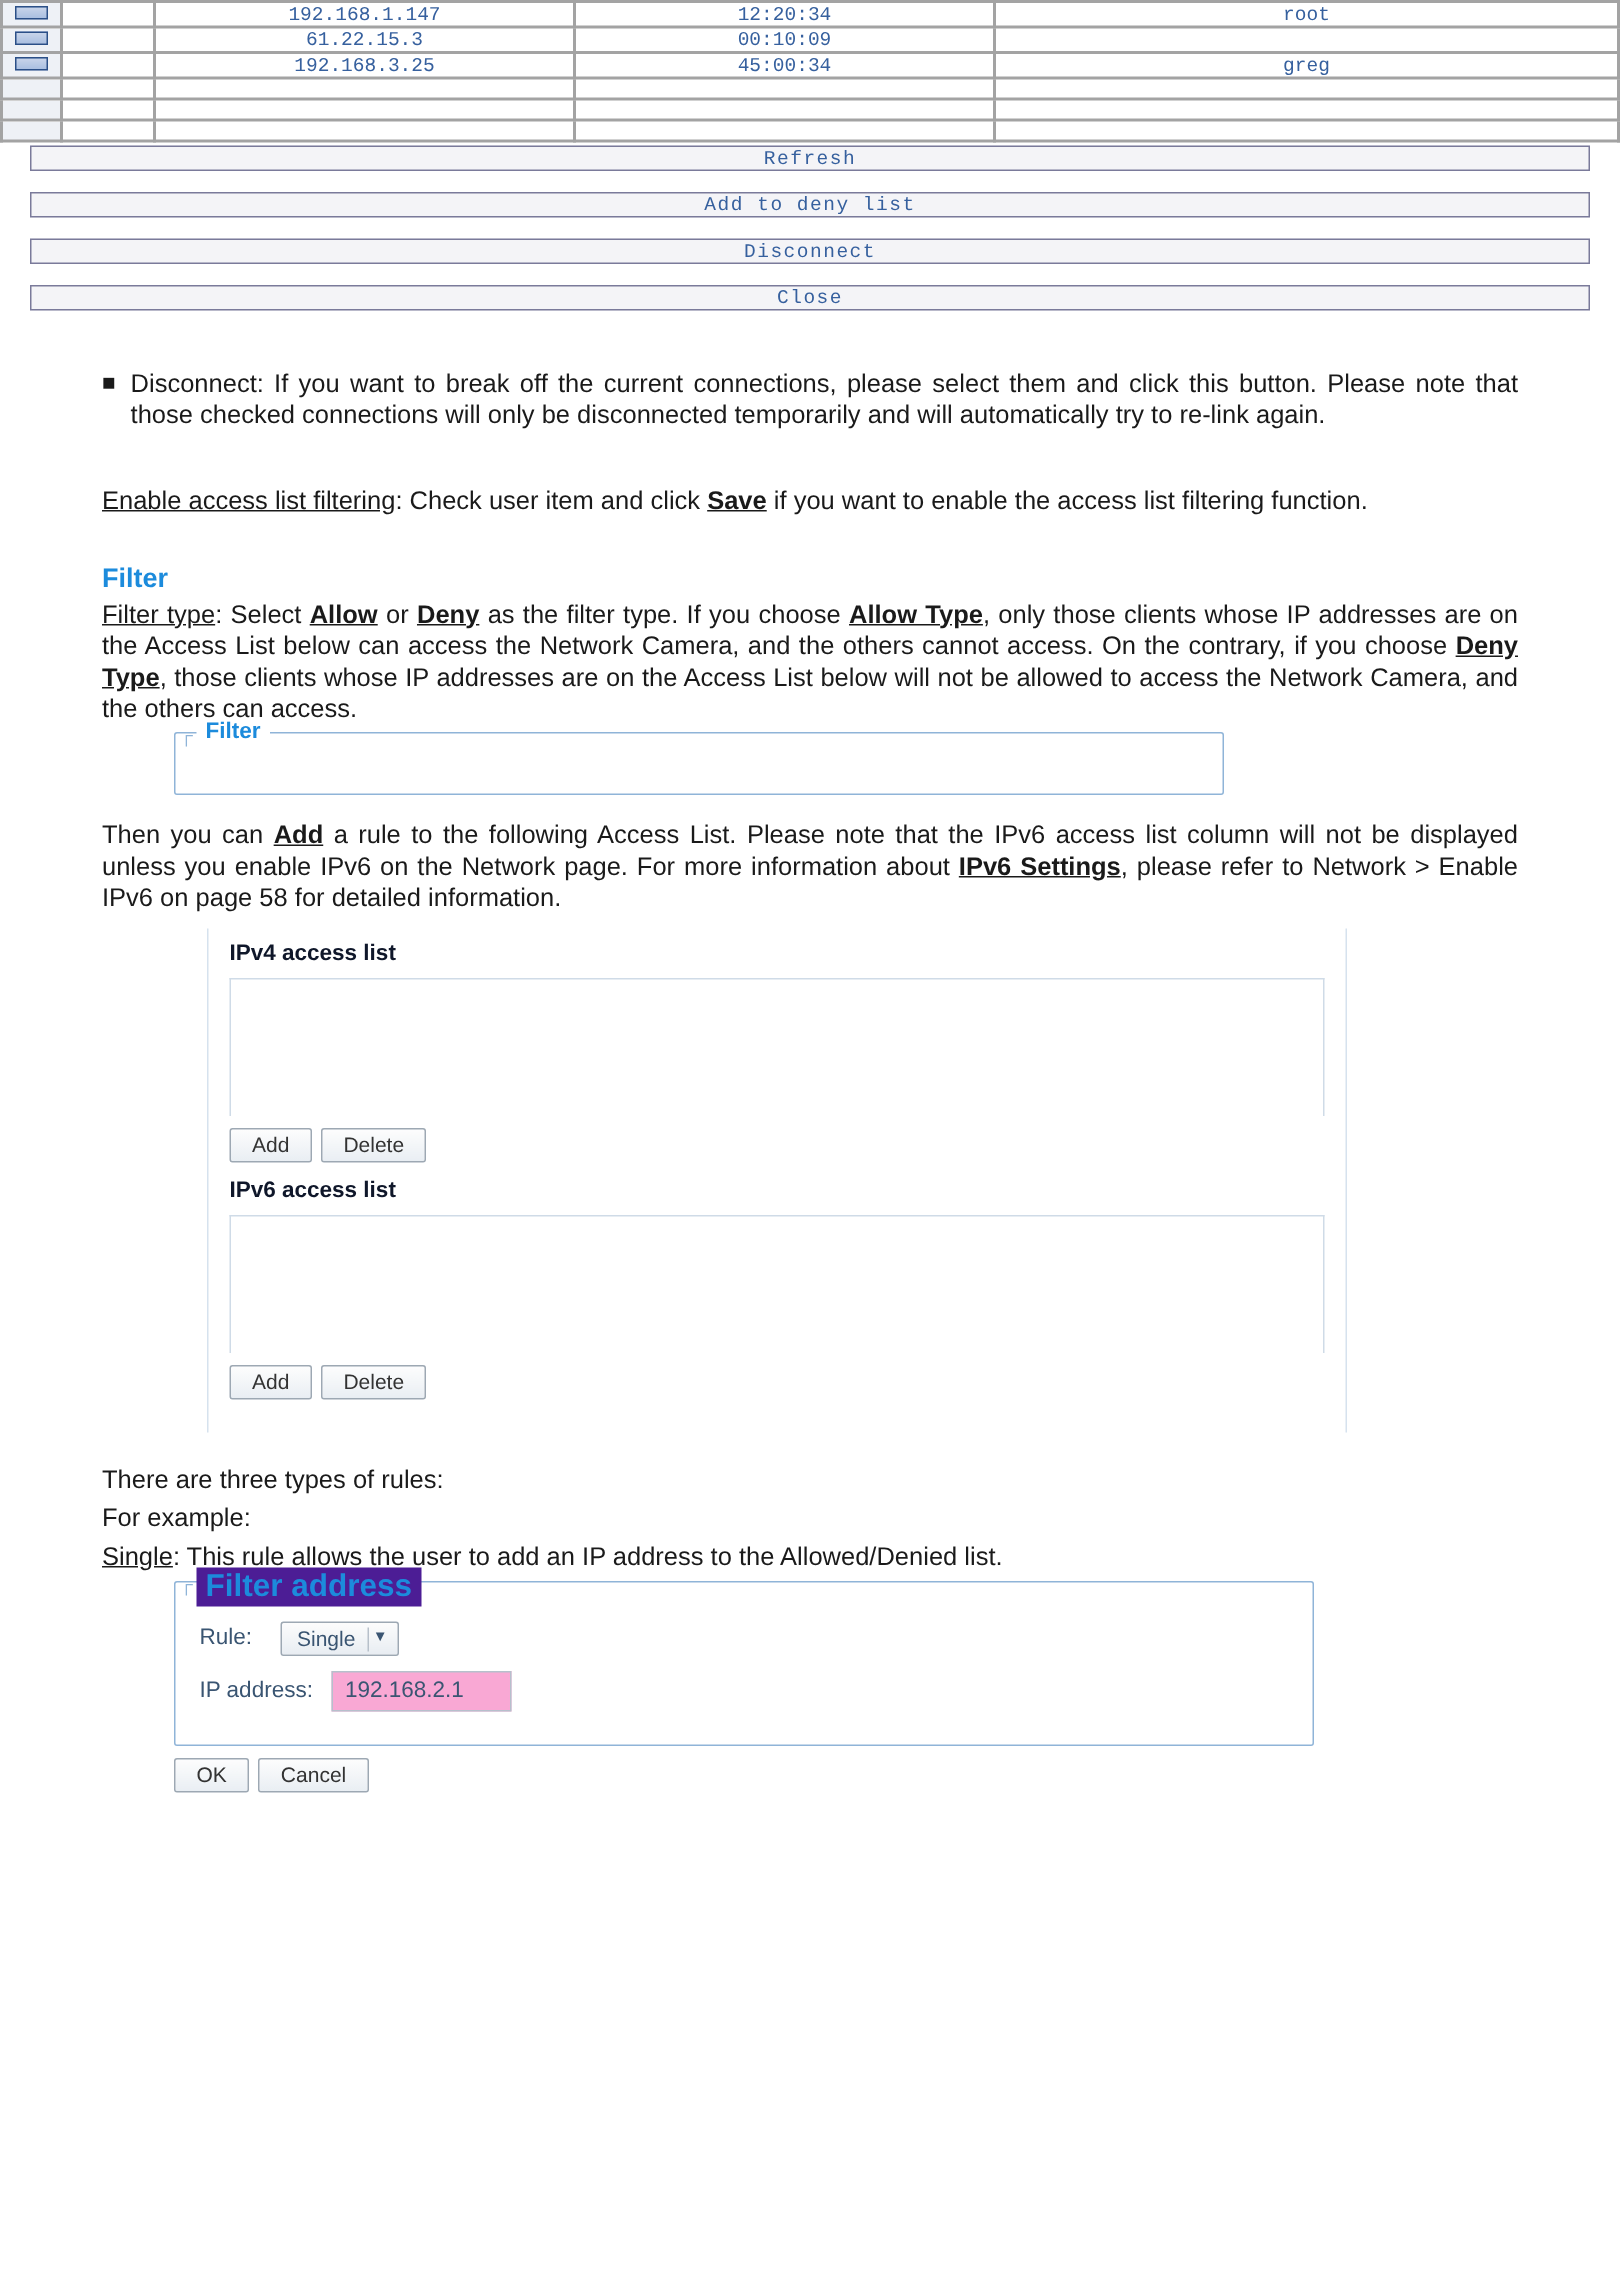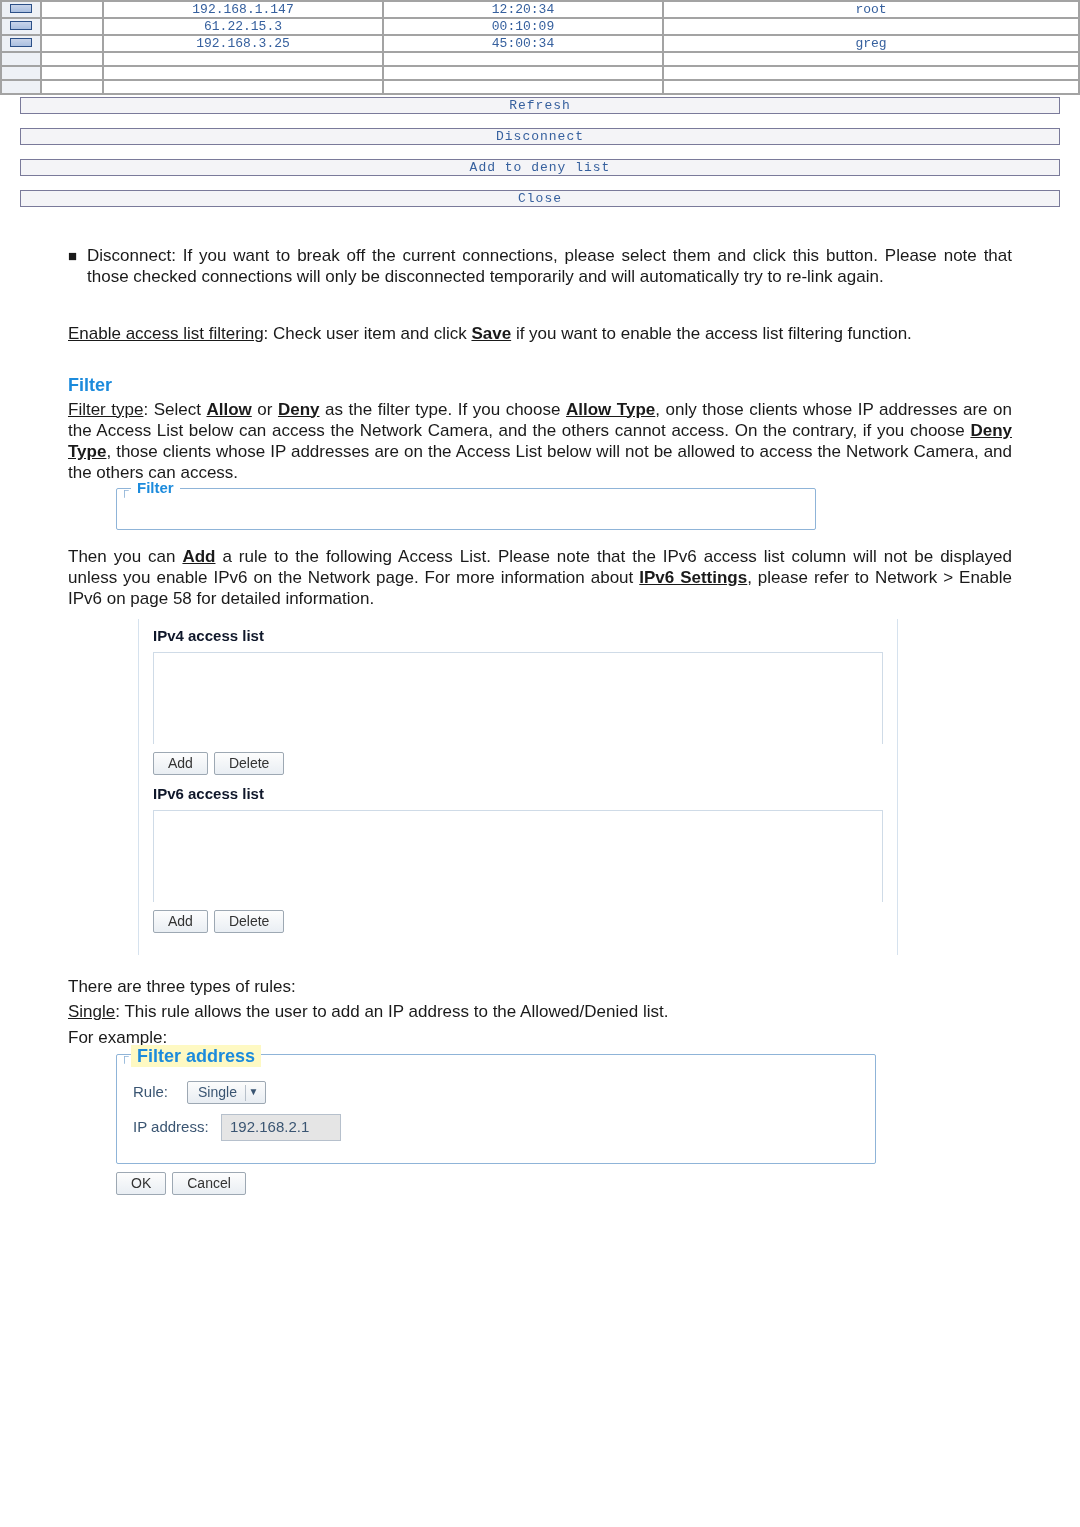--- a/index.html
+++ b/index.html
@@ -148,25 +148,25 @@
     width: 760px;
     margin: 6px 0 8px 48px;
     padding: 26px 16px 12px 16px;
     position: relative;
     color: #3a5572;
     font-size: 15px;
   }
   .fa-field .legend {
     position: absolute;
     top: -10px; left: 14px;
-    background: #fef9c3;
+    background: #4c1d95;
     padding: 0 6px;
     color: #1c8bdc;
     font-weight: bold;
-    font-size: 18px;
+    font-size: 21px;
   }
   .fa-field .tick {
     position: absolute;
     top: -6px; left: 3px;
     color: #8fb4d8;
     font-size: 12px;
   }
   .fa-row { display: flex; align-items: center; gap: 8px; margin-bottom: 10px; }
   .fa-row .lab { width: 80px; color: #3a5572; }
   .select-box {
@@ -179,21 +179,21 @@
     gap: 8px;
   }
   .select-box .caret {
     width: 16px; height: 16px;
     border-left: 1px solid #b7c0ca;
     display: flex; align-items: center; justify-content: center;
     font-size: 10px;
   }
   .text-in {
     border: 1px solid #b6c0cc;
-    background: #e5e5e5;
+    background: #f9a8d4;
     padding: 3px 8px;
     font-size: 15px;
     min-width: 120px;
   }
   .ok-row { display: flex; gap: 6px; margin: 0 0 0 48px; }
 </style>
 </head>
 <body>
 
 <div class="page">
@@ -247,22 +247,22 @@
         <td class="id"></td>
           <td></td>
         <td></td>
           <td></td>
       </tr>
     </tbody>
   </table>
 
   <div class="btn-row">
     <div class="flat-btn">Refresh</div>
+    <div class="flat-btn wide">Add to deny list</div>
     <div class="flat-btn wide">Disconnect</div>
-    <div class="flat-btn wide">Add to deny list</div>
     <div class="flat-btn">Close</div>
   </div>
 
   <div class="content">
 
     <div class="bullet-row">
       <span class="bullet-sq">■</span>
       <p class="bullet-text">Disconnect: If you want to break off the current connections, please select them and click this button. Please note that those checked connections will only be disconnected temporarily and will automatically try to re-link again.</p>
     </div>
 
@@ -298,24 +298,24 @@
       <div class="al-title">IPv6 access list</div>
       <div class="al-box"></div>
       <div class="btn-pair">
         <div class="ui-btn">Add</div>
         <div class="ui-btn">Delete</div>
       </div>
     </div>
 
     <br>
     <p>There are three types of rules:</p>
+    <p>For example:</p>
     <p>
       <span class="ul-label">Single</span><span>: This rule allows the user to add an IP address to the Allowed/Denied list.</span>
     </p>
-    <p>For example:</p>
 
     
     <div class="fa-field">
       <span class="tick">┌</span>
       <span class="legend">Filter address</span>
       <div class="fa-row">
         <span class="lab" style="width:46px">Rule:</span>
         <span class="select-box">
           <span>Single</span>
           <span class="caret">▼</span>

